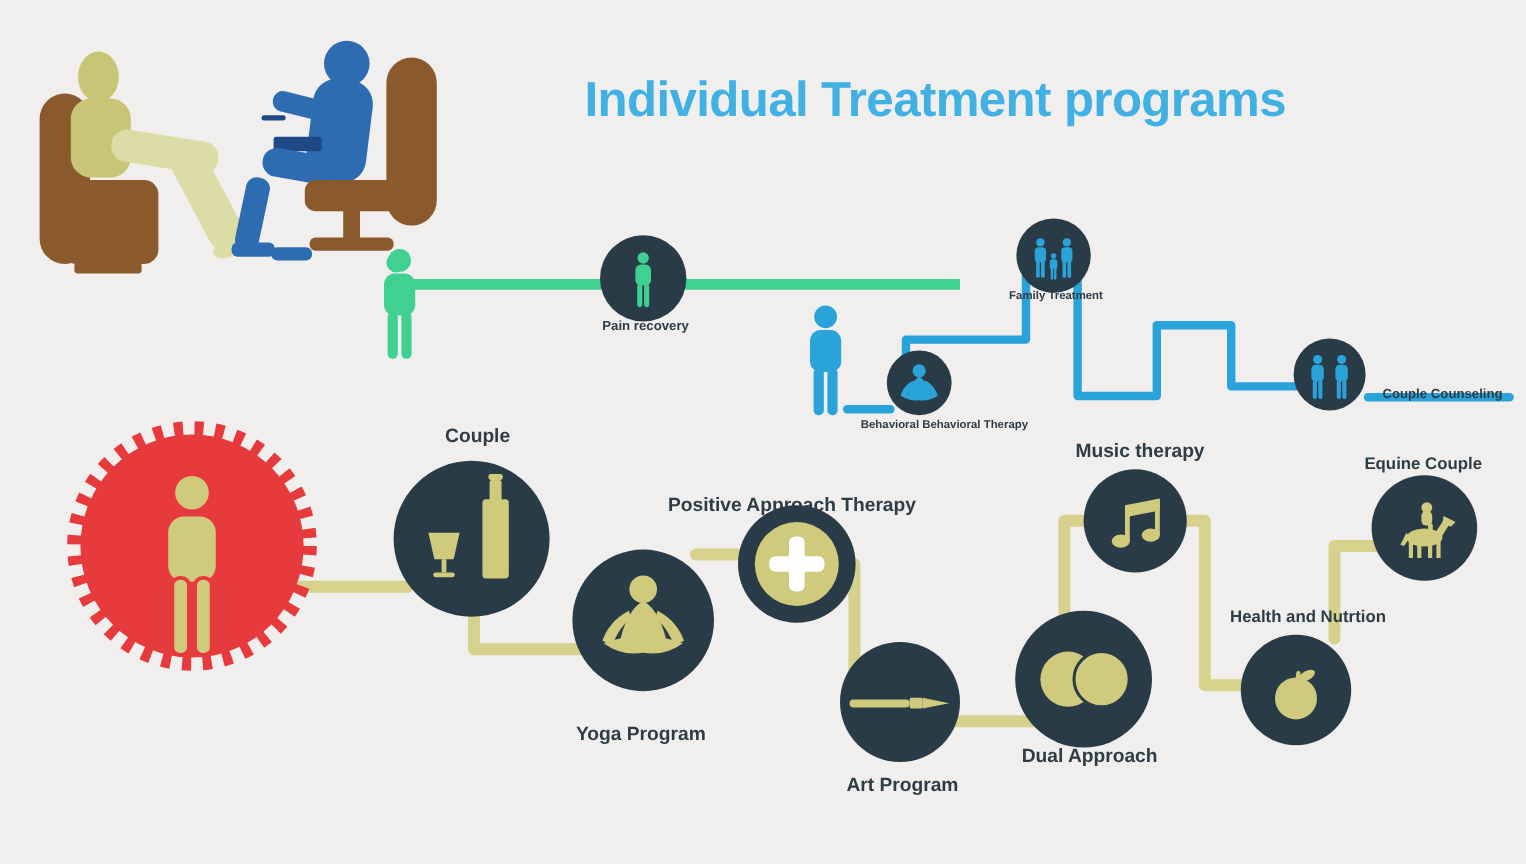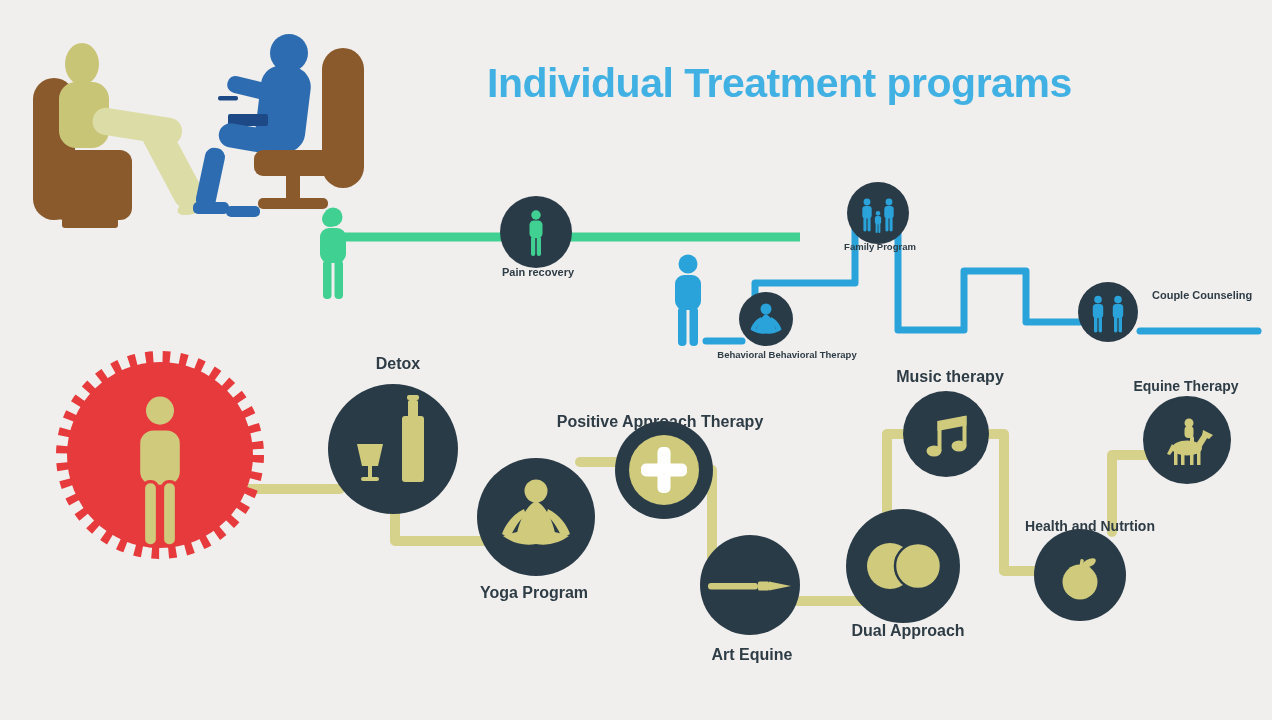--- a/index.html
+++ b/index.html
@@ -216,25 +216,25 @@
       </g>
     </g>
   </svg>
 
   <div id="title">
     <div>Individual Treatment programs</div>
   </div>
 
   <div class="label lab-sm" style="left:538px;top:266px;">Pain recovery</div>
   <div class="label lab-xs" style="left:787px;top:349px;">Behavioral Behavioral Therapy</div>
-  <div class="label lab-xs" style="left:880px;top:241px;">Family Program</div>
-  <div class="label lab-sm" style="left:1152px;top:289px;transform:none;">Couple Counseling</div>
-
-  <div class="label lab-lg" style="left:398px;top:355px;">Detox</div>
-  <div class="label lab-lg" style="left:534px;top:584px;">Yoga Program</div>
+  <div class="label lab-xs" style="left:880px;top:241px;">Family Treatment</div>
+  <div class="label lab-sm" style="left:1152px;top:323px;transform:none;">Couple Counseling</div>
+
+  <div class="label lab-lg" style="left:398px;top:355px;">Couple</div>
+  <div class="label lab-lg" style="left:534px;top:604px;">Yoga Program</div>
   <div class="label lab-lg" style="left:660px;top:390px;margin-top:23px;">Positive Approach Therapy</div>
-  <div class="label lab-lg" style="left:752px;top:646px;">Art Equine</div>
+  <div class="label lab-lg" style="left:752px;top:646px;">Art Program</div>
   <div class="label lab-lg" style="left:908px;top:622px;">Dual Approach</div>
   <div class="label lab-lg" style="left:950px;top:368px;">Music therapy</div>
-  <div class="label lab-md" style="left:1090px;top:518px;">Health and Nutrtion</div>
-  <div class="label lab-md" style="left:1186px;top:378px;">Equine Therapy</div>
+  <div class="label lab-md" style="left:1090px;top:505px;">Health and Nutrtion</div>
+  <div class="label lab-md" style="left:1186px;top:378px;">Equine Couple</div>
 
 </div>
 
 </body></html>

